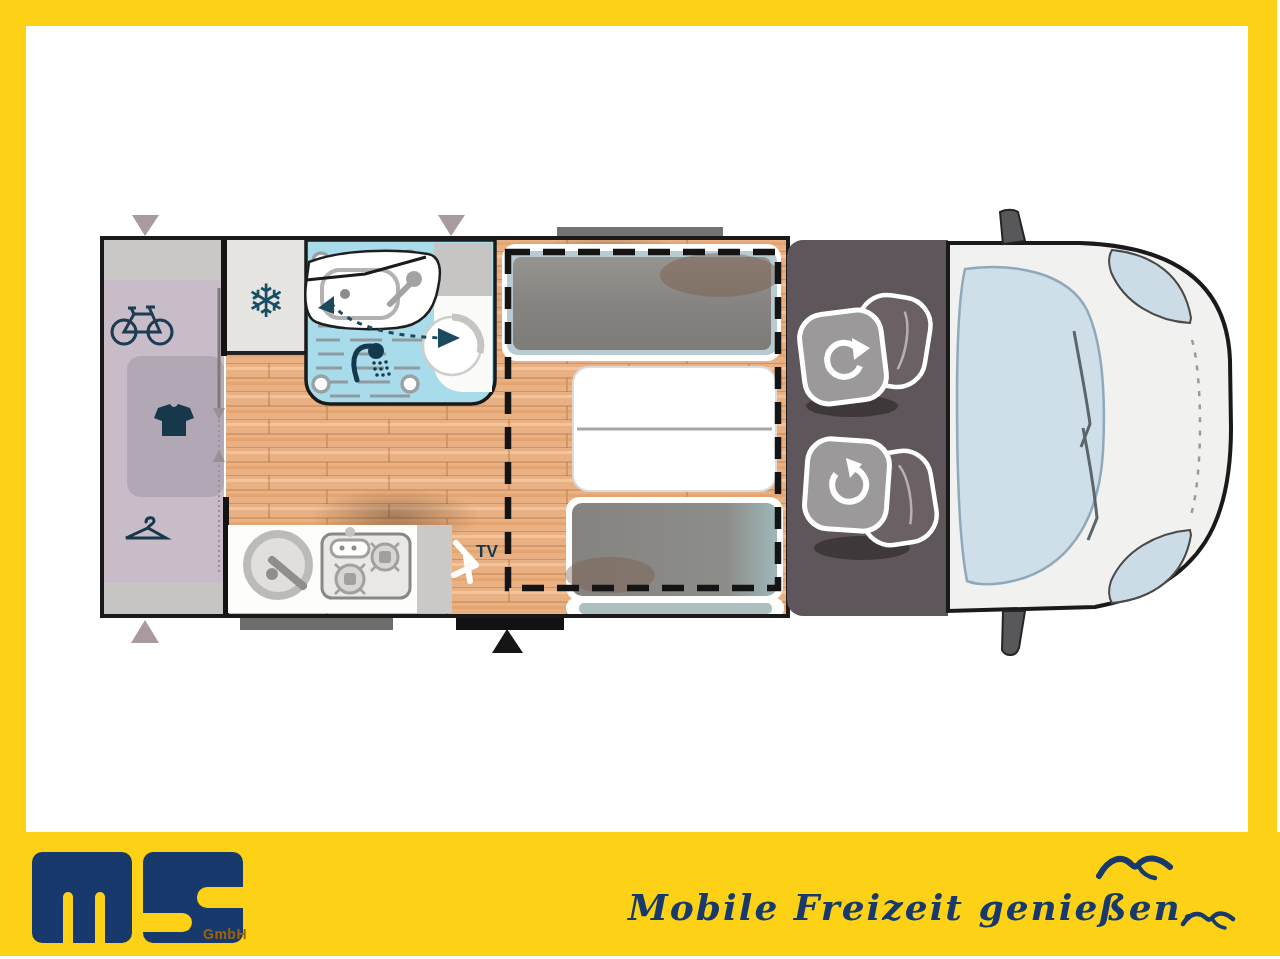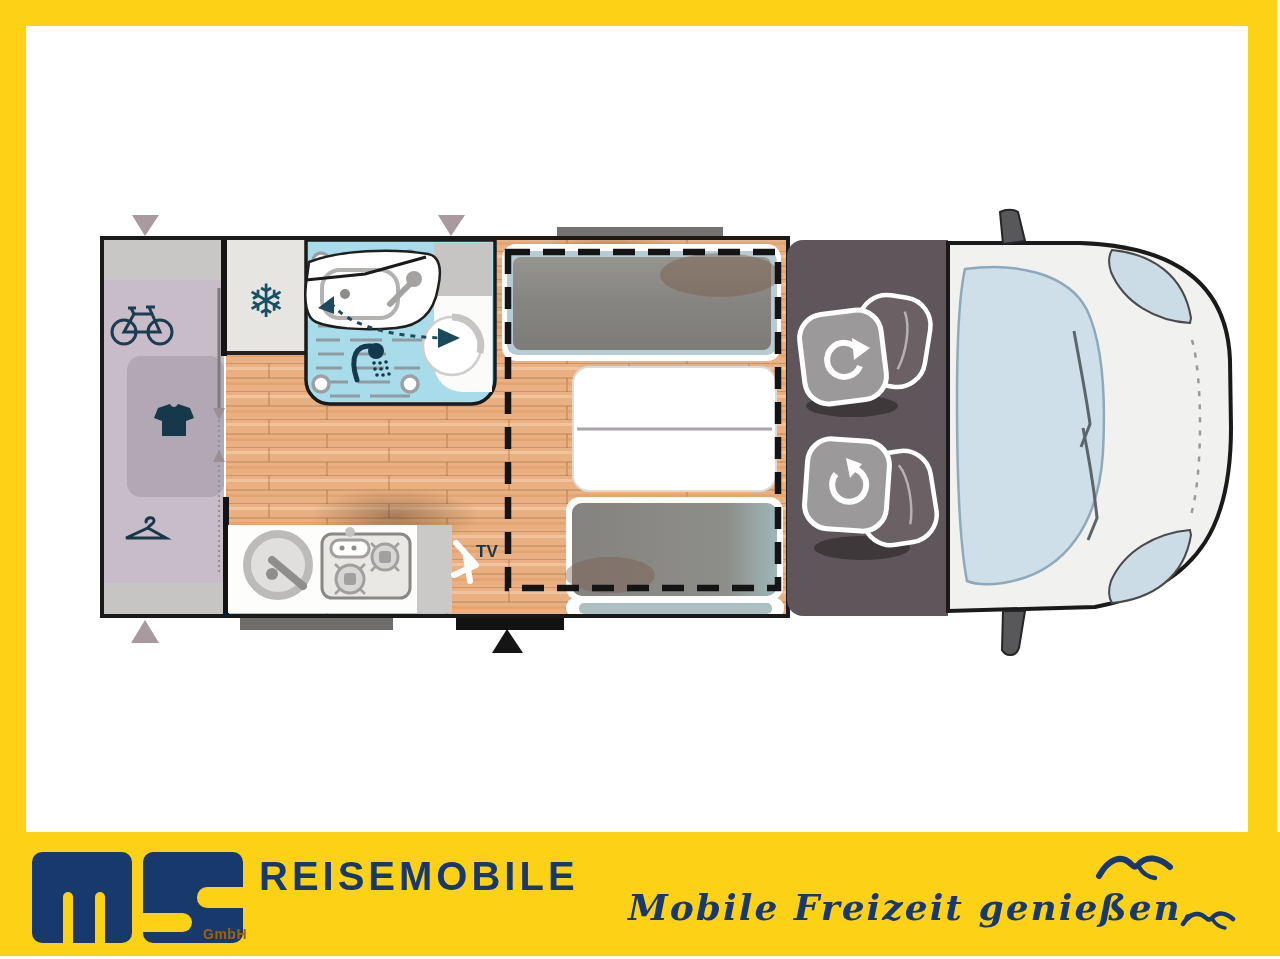--- a/index.html
+++ b/index.html
@@ -280,21 +280,20 @@
 
   <div id="logo-m">
     <div class="mslot" id="mslot1"></div>
     <div class="mslot" id="mslot2"></div>
   </div>
   <div id="logo-s">
     <div class="sslot" id="sslot-right"></div>
     <div class="sslot" id="sslot-left"></div>
   </div>
   <div id="gmbh">GmbH</div>
-  <div id="company">REISEMOBILE</div>
   <div id="slogan">Mobile Freizeit genießen.</div>
 
   <svg class="bird" id="bird-big" width="80" height="42" viewBox="0 0 80 42">
     <path d="M4,28 C14,10 27,6 37,17 C39,19 41,19 43,17 C51,7 64,9 75,19" fill="none" stroke="#17396b" stroke-width="6" stroke-linecap="round"></path>
     <path d="M44,19 C48,26 53,29 60,30" fill="none" stroke="#17396b" stroke-width="4.5" stroke-linecap="round"></path>
   </svg>
   <svg class="bird" id="bird-small" width="56" height="30" viewBox="0 0 56 30">
     <path d="M3,18 C10,7 19,5 26,12 C28,14 30,14 32,12 C38,5 46,7 53,13" fill="none" stroke="#17396b" stroke-width="4.5" stroke-linecap="round"></path>
     <path d="M33,14 C36,19 40,21 45,22" fill="none" stroke="#17396b" stroke-width="3.5" stroke-linecap="round"></path>
   </svg>

